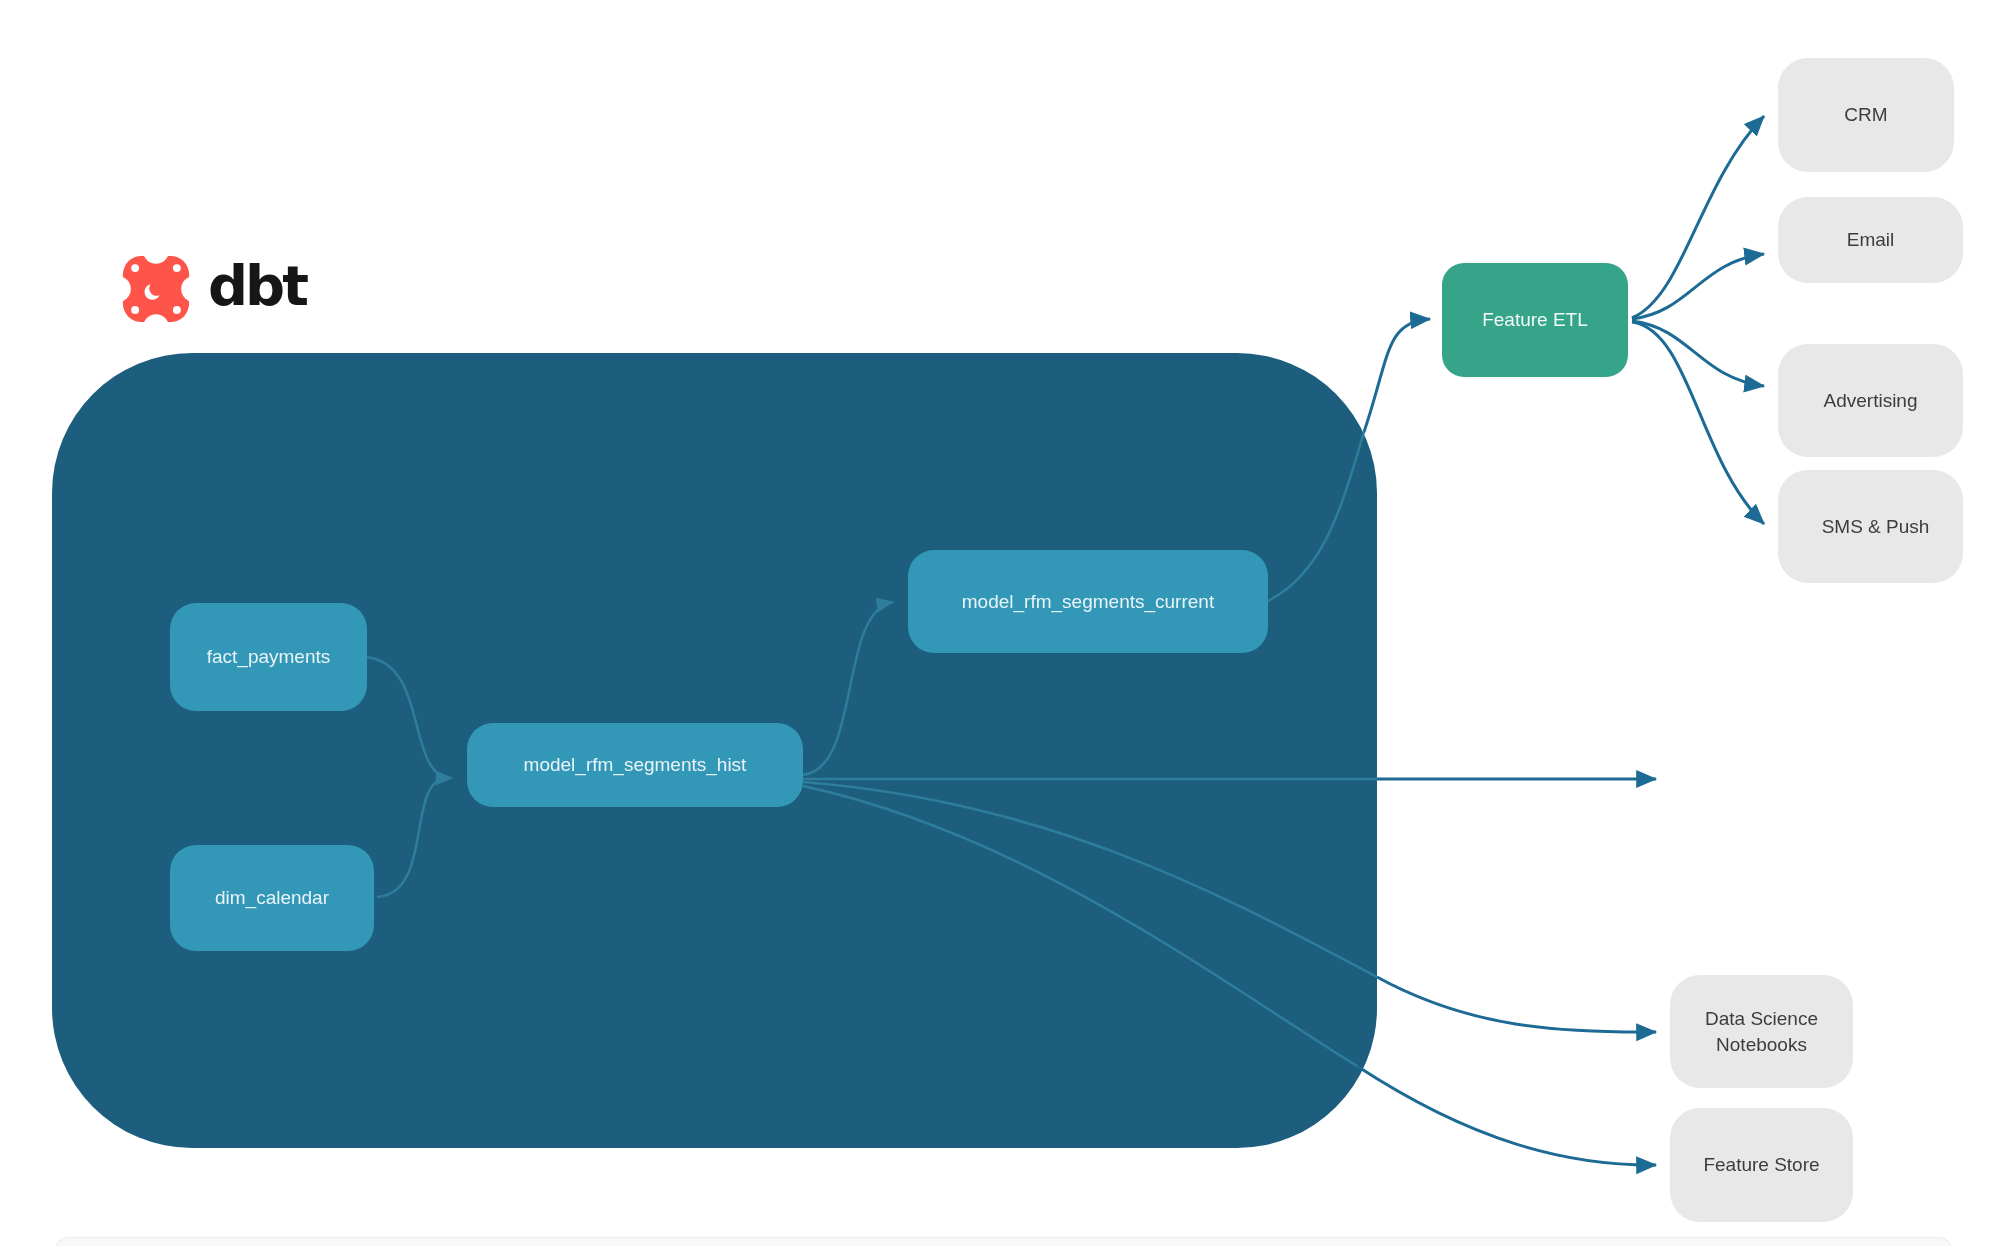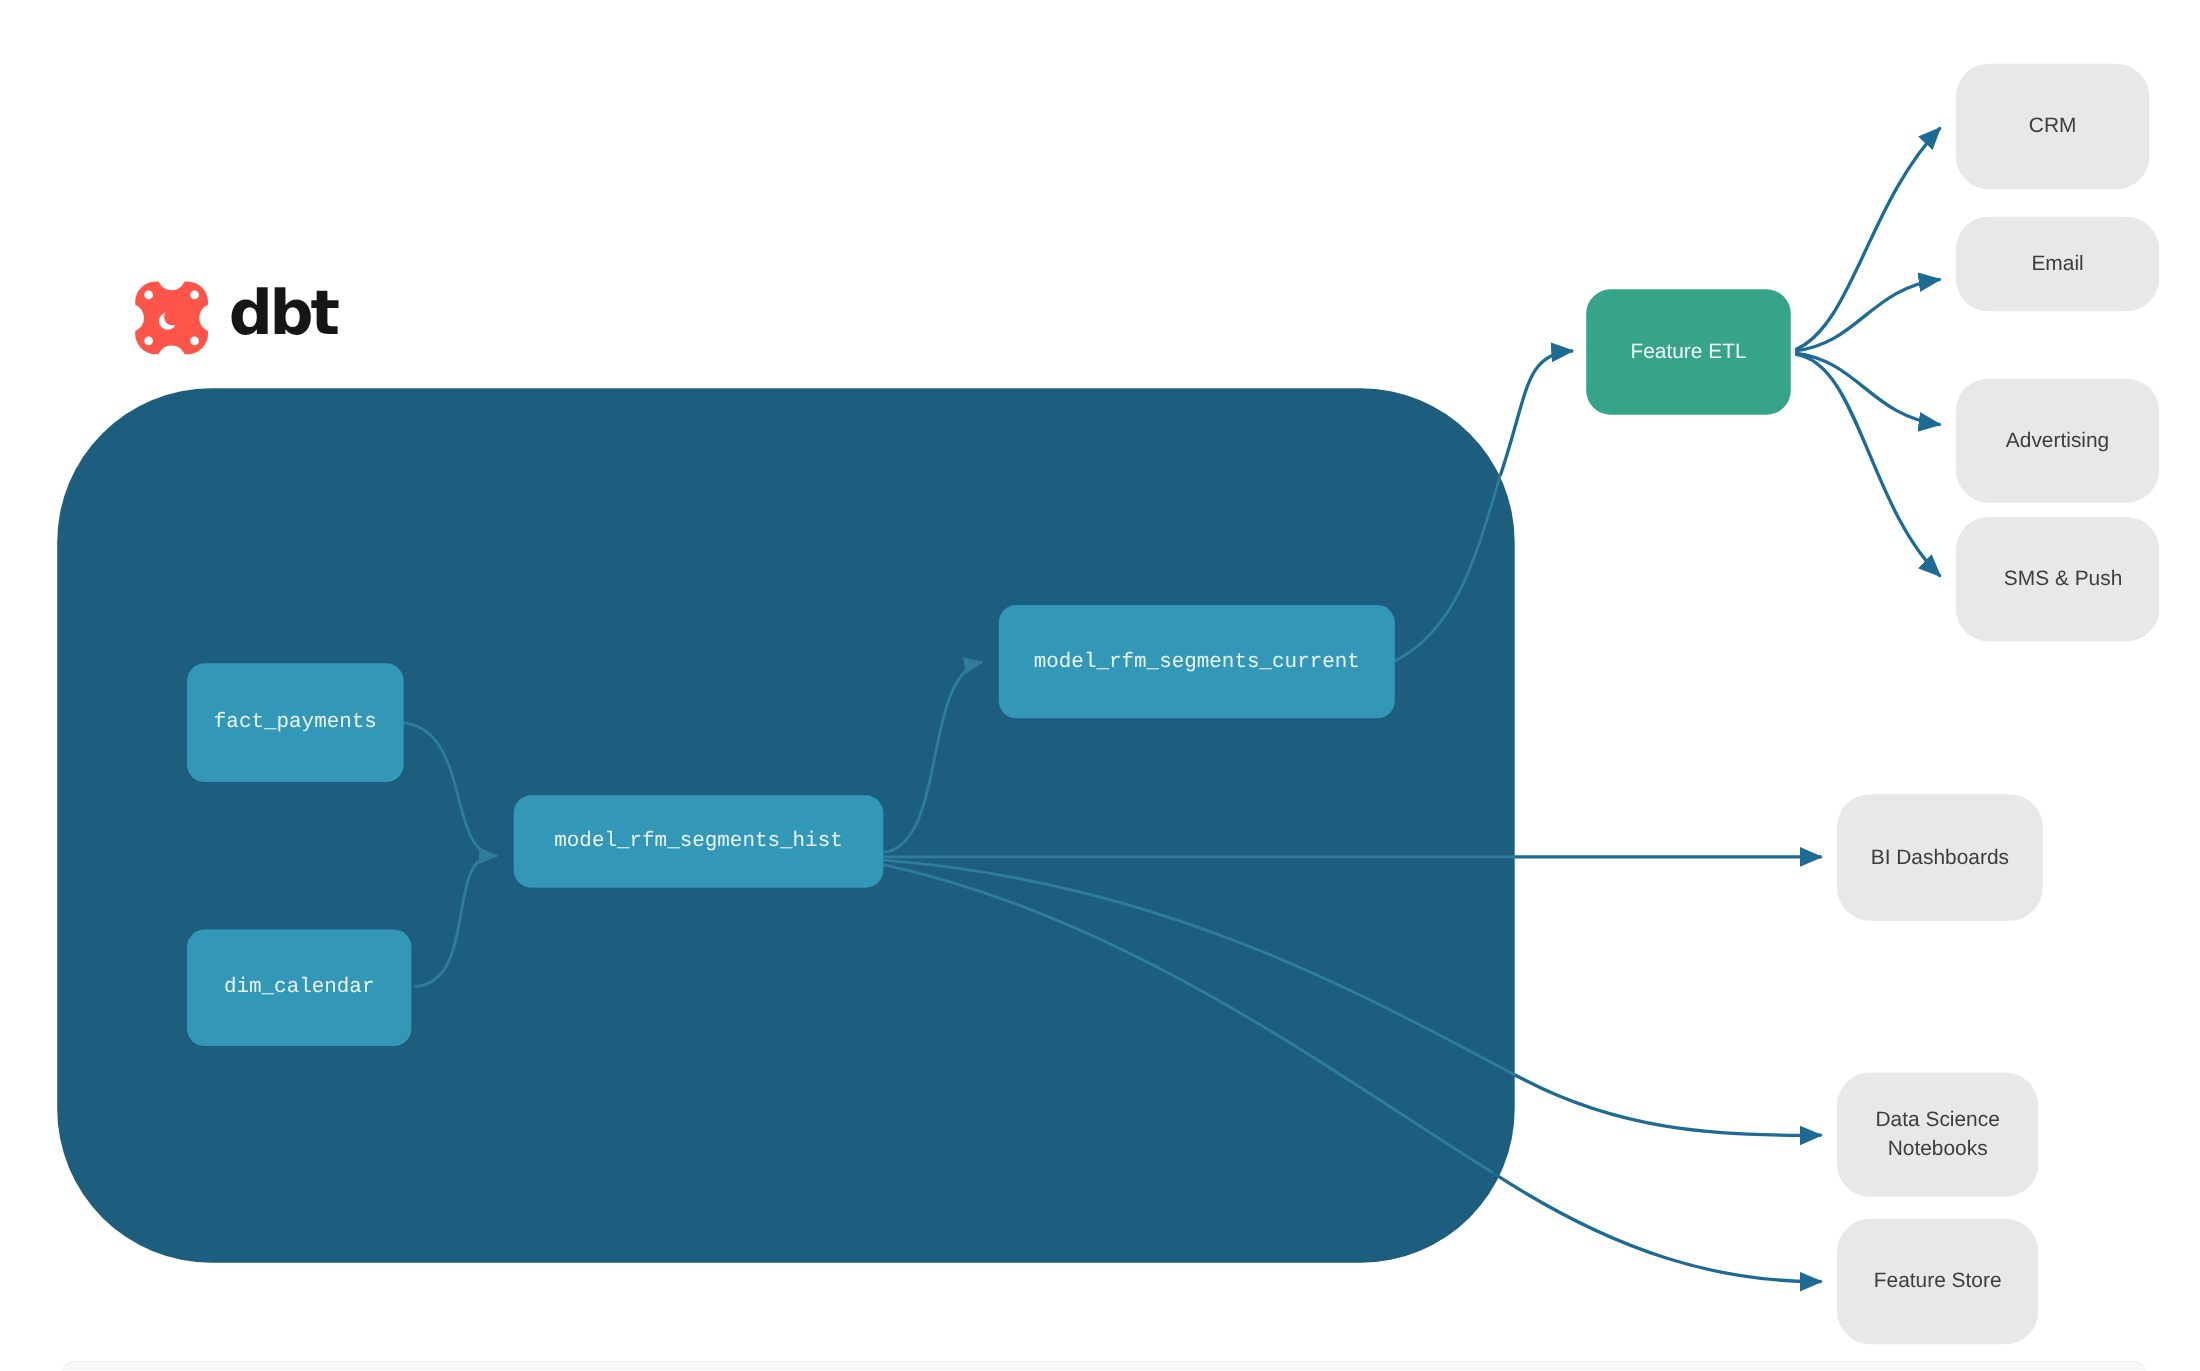--- a/index.html
+++ b/index.html
@@ -37,21 +37,21 @@
     z-index:2;pointer-events:none;
   }
 
   
   .node{
     position:absolute;z-index:3;
     display:flex;align-items:center;justify-content:center;
     text-align:center;box-sizing:border-box;padding:8px 14px;
     font-size:19px;line-height:1.35;
   }
-  .node.teal{background:#3397b7;color:#e9f4f8;border-radius:16px;font-family:Liberation Mono, monospace;}
+  .node.teal{background:#3397b7;color:#e9f4f8;border-radius:26px;}
   .node.green{background:#35a489;color:#f2faf7;border-radius:22px;}
   .node.gray{background:#e8e8e8;color:#3d3d3d;border-radius:30px;}
 
   #node-fact        {left:170px;top:603px;width:197px;height:108px;}
   #node-dim         {left:170px;top:845px;width:204px;height:106px;}
   #node-hist        {left:467px;top:723px;width:336px;height:84px;}
   #node-current     {left:908px;top:550px;width:360px;height:103px;}
   #node-retl        {left:1442px;top:263px;width:186px;height:114px;}
   #node-crm         {left:1778px;top:58px; width:176px;height:114px;}
   #node-email       {left:1778px;top:197px;width:185px;height:86px;}
@@ -149,23 +149,20 @@
   <div class="node gray" id="node-email">
     <span>Email</span>
   </div>
   <div class="node gray" id="node-advertising">
     <span>Advertising</span>
   </div>
   <div class="node gray" id="node-sms">
     <span>SMS &amp; Push</span>
   </div>
 
-  <div class="node gray" id="node-bi">
-    <span>BI Dashboards</span>
-  </div>
   <div class="node gray" id="node-ds">
     <span>Data Science Notebooks</span>
   </div>
   <div class="node gray" id="node-fs">
     <span>Feature Store</span>
   </div>
 
 </div>
 
 </body></html>

